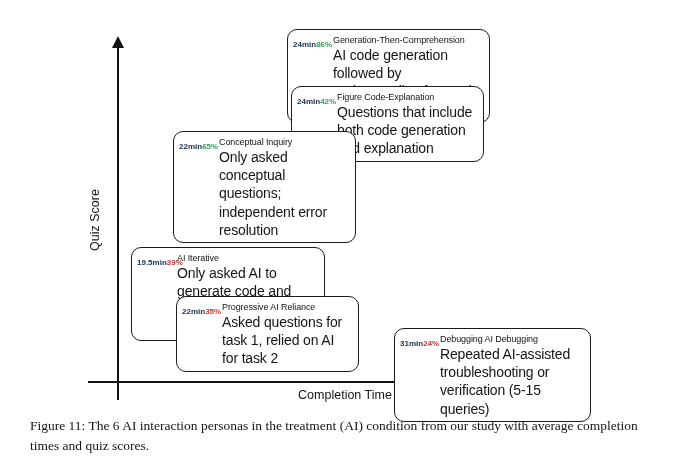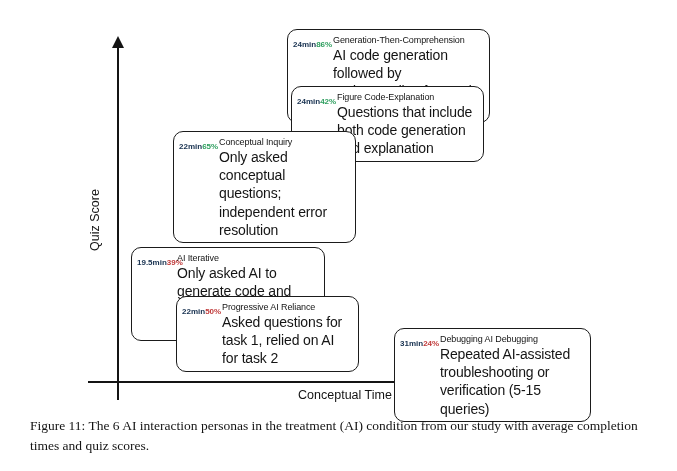--- a/index.html
+++ b/index.html
@@ -45,21 +45,21 @@
 </head>
 <body>
 
 <div class="page">
 
   <div class="axis-y"></div>
   <div class="arrow-up"></div>
   <div class="axis-x"></div>
   <div class="arrow-right"></div>
   <div class="ylabel">Quiz Score</div>
-  <div class="xlabel">Conceptual Time</div>
+  <div class="xlabel">Completion Time</div>
 
   <div class="persona" id="p0">
     <div class="stat">
       <svg class="ic" viewBox="0 0 24 24">
         <circle class="fdot" cx="5" cy="4.5" r="1.5"></circle>
           <circle class="fdot" cx="10.5" cy="4.5" r="1.5"></circle>
           <circle class="fdot" cx="16" cy="4.5" r="1.5"></circle>
         <circle class="fdot" cx="5" cy="10" r="1.5"></circle>
           <circle class="fdot" cx="10.5" cy="10" r="1.5"></circle>
         <circle class="fdot" cx="5" cy="15.5" r="1.5"></circle>
@@ -136,21 +136,21 @@
 
   <div class="persona" id="p4">
     <div class="stat">
       <svg class="ic" viewBox="0 0 24 24">
         <circle cx="9" cy="6.8" r="5"></circle>
         <text x="9" y="8.8" font-size="5.5" text-anchor="middle">AI</text>
         <path d="M7.5 21l8.5-7.5"></path>
         <polygon class="fdot" points="19,11.3 12.9,12.9 16.9,17.2"></polygon>
       </svg>
       <span class="time" style="color: rgb(22, 48, 79);">22min</span>
-      <span class="score" style="color: rgb(192, 58, 58);">50%</span>
+      <span class="score" style="color: rgb(192, 58, 58);">35%</span>
     </div>
     <div class="text">
       <div class="title">Progressive AI Reliance</div>
       <div class="desc">Asked questions for task 1, relied on AI for task 2</div>
     </div>
   </div>
 
   <div class="persona" id="p5">
     <div class="stat">
       <svg class="ic" viewBox="0 0 24 24">

